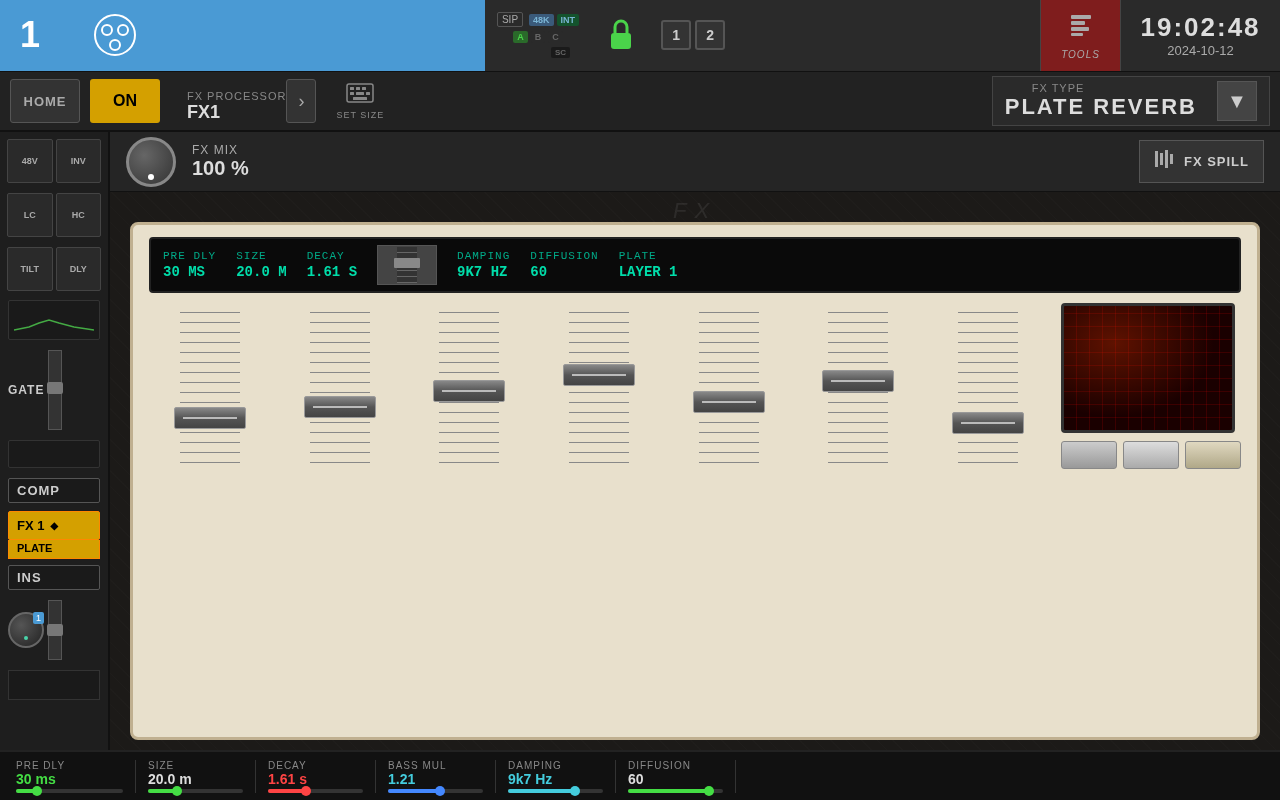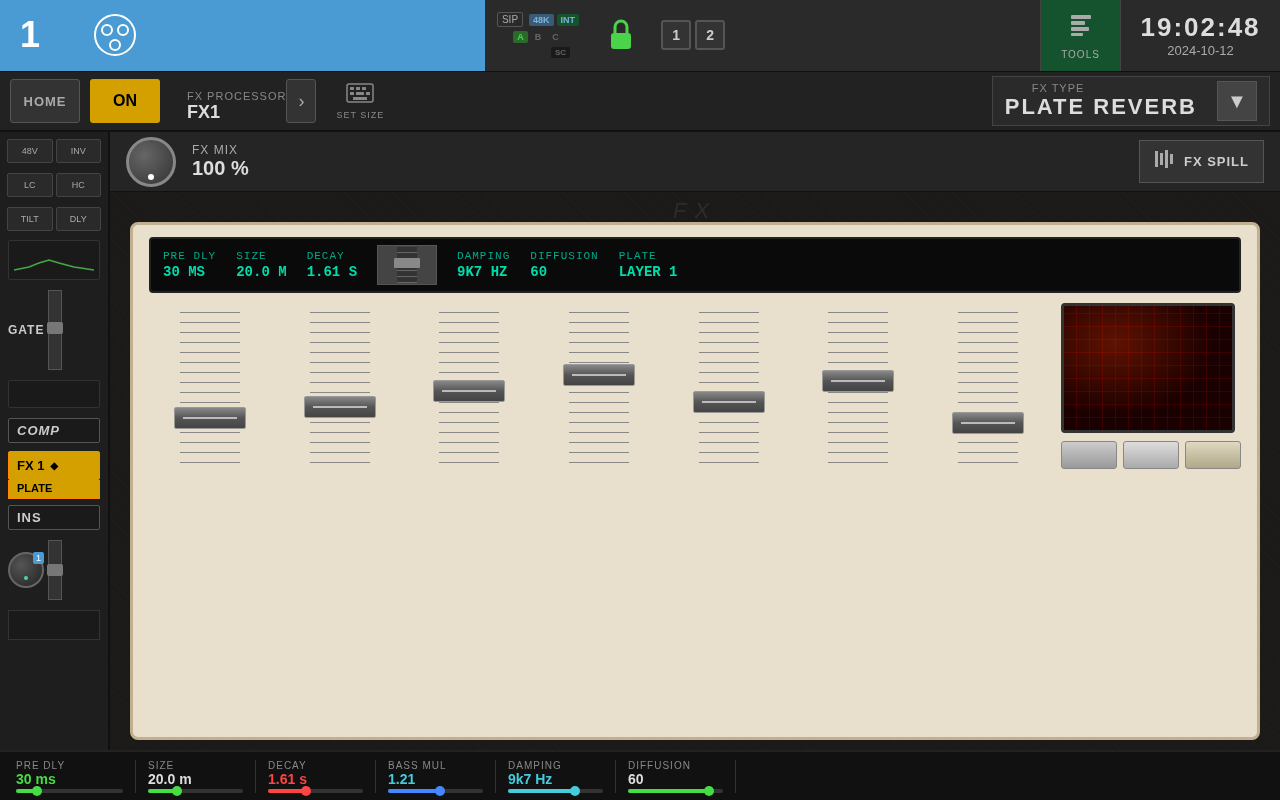--- a/index.html
+++ b/index.html
@@ -112,27 +112,28 @@
       border-radius: 3px;
     }
     .spacer-block {
       flex: 1;
       background: #2a2a2a;
       height: 72px;
     }
     .tools-block {
       width: 80px;
       height: 72px;
-      background: #14532d;
+      background: #7f1d1d;
       display: flex;
       flex-direction: column;
       align-items: center;
       justify-content: center;
       gap: 4px;
       border-left: 1px solid #444;
+      font-style: italic;
     }
     .tools-icon { font-size: 24px; color: #aaa; }
     .tools-label { font-size: 10px; color: #aaa; letter-spacing: 1px; }
     .clock-block {
       width: 160px;
       height: 72px;
       background: #2a2a2a;
       display: flex;
       flex-direction: column;
       align-items: center;
@@ -250,28 +251,29 @@
       padding: 4px;
       gap: 4px;
     }
     .filter-row {
       display: flex;
       gap: 3px;
       padding: 3px;
     }
     .filter-btn {
       flex: 1;
-      padding: 6px 0;
+      padding: 16px 0;
       background: #2a2a2a;
       border: 1px solid #444;
       color: #aaa;
       font-size: 9px;
       text-align: center;
       cursor: pointer;
       border-radius: 2px;
+      font-weight: bold;
     }
     .gate-section {
       display: flex;
       align-items: center;
       gap: 4px;
       padding: 4px;
     }
     .gate-label {
       font-size: 12px;
       color: #ccc;
@@ -287,21 +289,20 @@
       padding: 4px 8px;
       background: #1a1a1a;
       border: 1px solid #555;
       color: #ccc;
       font-size: 13px;
       font-weight: bold;
       letter-spacing: 1px;
       cursor: pointer;
       text-align: left;
       border-radius: 2px;
-      font-style: italic;
     }
     .fx1-plate-btn {
       width: 100%;
       padding: 6px 8px;
       background: #d4a000;
       border: 1px solid #ff8800;
       color: #000;
       font-size: 13px;
       font-weight: bold;
       cursor: pointer;

